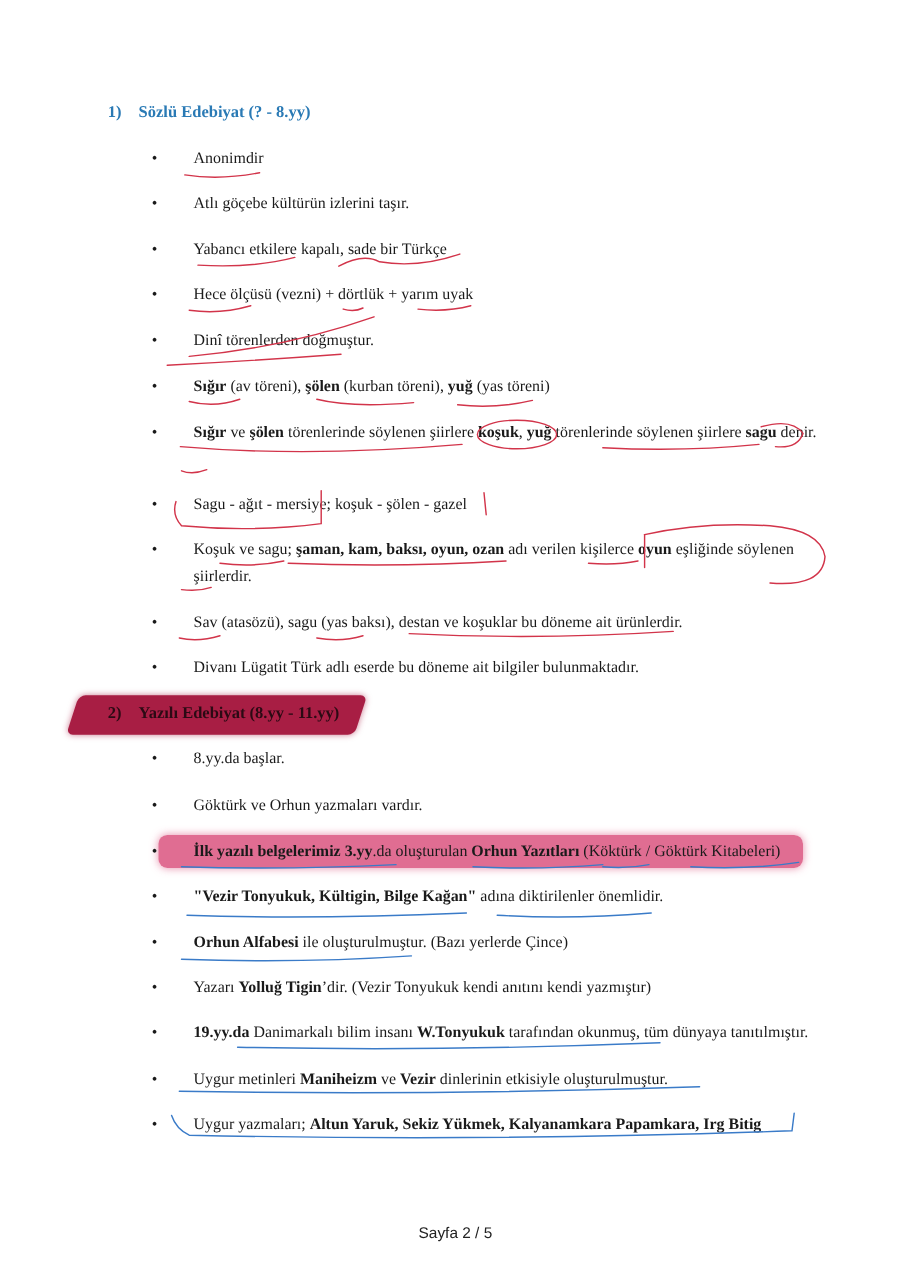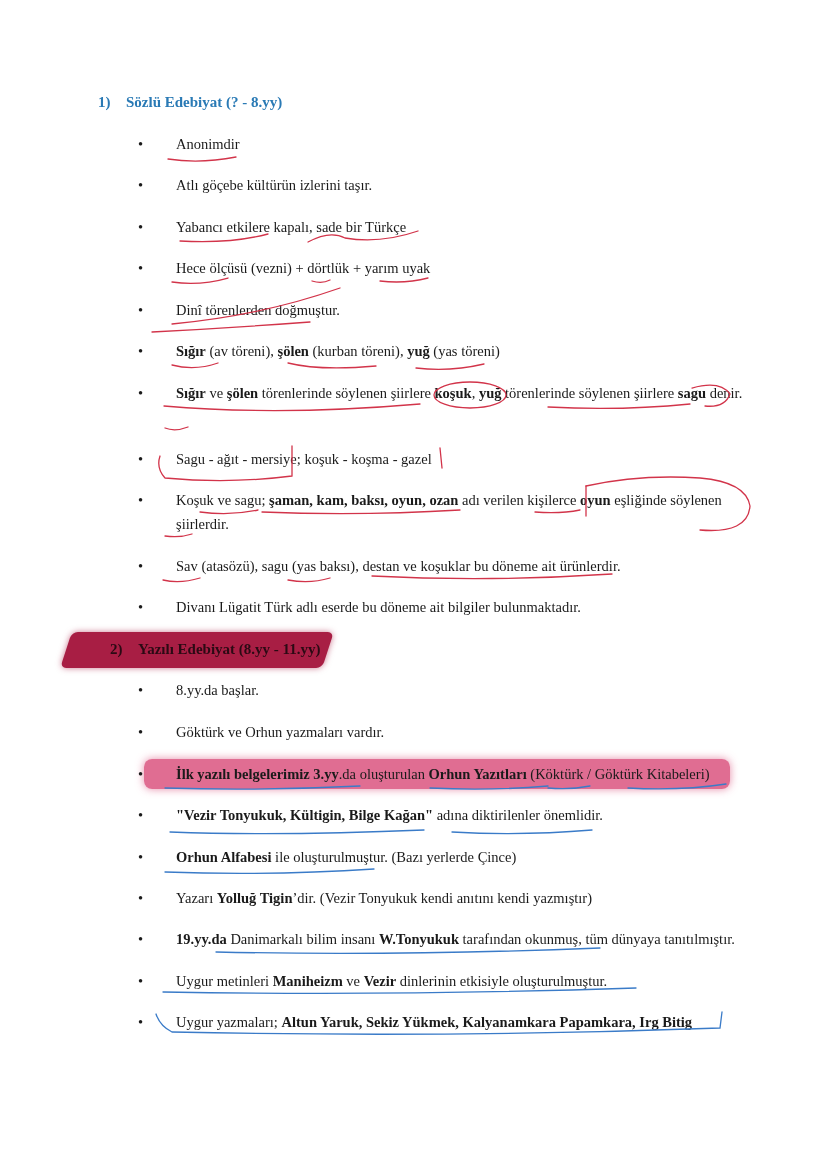--- a/index.html
+++ b/index.html
@@ -56,38 +56,38 @@
       <div class="item" style="top: 323px;">
         <span class="bullet">•</span>
         <span class="txt"><b>Sığır</b> (av töreni), <b>şölen</b> (kurban töreni), <b>yuğ</b> (yas töreni)</span>
       </div>
       <div class="item" style="top: 365px;">
         <span class="bullet">•</span>
         <span class="txt"><b>Sığır</b> ve <b>şölen</b> törenlerinde söylenen şiirlere <b>koşuk</b>, <b>yuğ</b> törenlerinde söylenen şiirlere <b>sagu</b> denir.</span>
       </div>
       <div class="item" style="top: 431px;">
         <span class="bullet">•</span>
-        <span class="txt">Sagu - ağıt - mersiye; koşuk - koşma - gazel</span>
+        <span class="txt">Sagu - ağıt - mersiye; koşuk - şölen - gazel</span>
       </div>
       <div class="item" style="top: 472px;">
         <span class="bullet">•</span>
         <span class="txt">Koşuk ve sagu; <b>şaman, kam, baksı, oyun, ozan</b> adı verilen kişilerce <b>oyun</b> eşliğinde söylenen şiirlerdir.</span>
       </div>
       <div class="item" style="top: 538px;">
         <span class="bullet">•</span>
         <span class="txt">Sav (atasözü), sagu (yas baksı), destan ve koşuklar bu döneme ait ürünlerdir.</span>
       </div>
       <div class="item" style="top: 579px;">
         <span class="bullet">•</span>
         <span class="txt">Divanı Lügatit Türk adlı eserde bu döneme ait bilgiler bulunmaktadır.</span>
       </div>
     </div>
 
   <div class="hl-band"></div>
-  <div class="heading heading2" style="top:625px;margin-left:12px;">
+  <div class="heading heading2" style="top:625px;">
     <span class="num">2)</span><span>Yazılı Edebiyat (8.yy - 11.yy)</span>
   </div>
 
   <div class="highlight-row"></div>
   <div id="s2list">
       <div class="item" style="top: 662px;">
         <span class="bullet">•</span>
         <span class="txt">8.yy.da başlar.</span>
       </div>
       <div class="item" style="top: 704px;">
@@ -161,13 +161,14 @@
       <path d="M628 772 Q680 775 726 768"></path>
       <path d="M170 816 Q280 820 424 814"></path>
       <path d="M452 816 Q520 820 592 814"></path>
       <path d="M165 856 Q270 860 374 853"></path>
       <path d="M216 936 Q400 940 600 932"></path>
       <path d="M163 976 Q400 980 636 972"></path>
       <path d="M156 998 Q160 1010 172 1016 Q450 1022 720 1012 L722 996"></path>
     </g>
   </svg>
 
+  <div class="footer">Sayfa 2 / 5</div>
 </div>
 
 </body></html>

